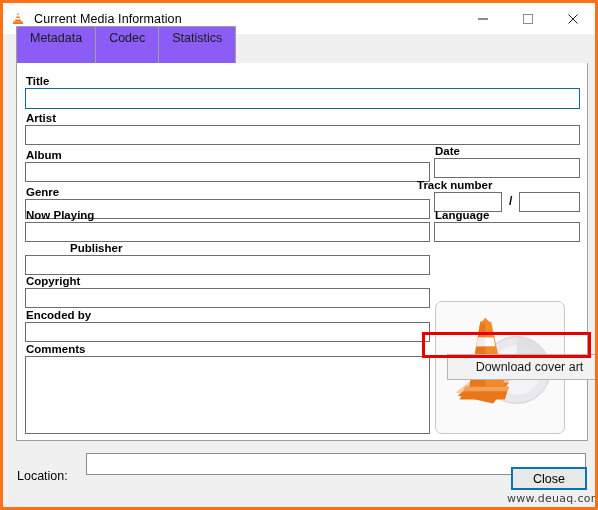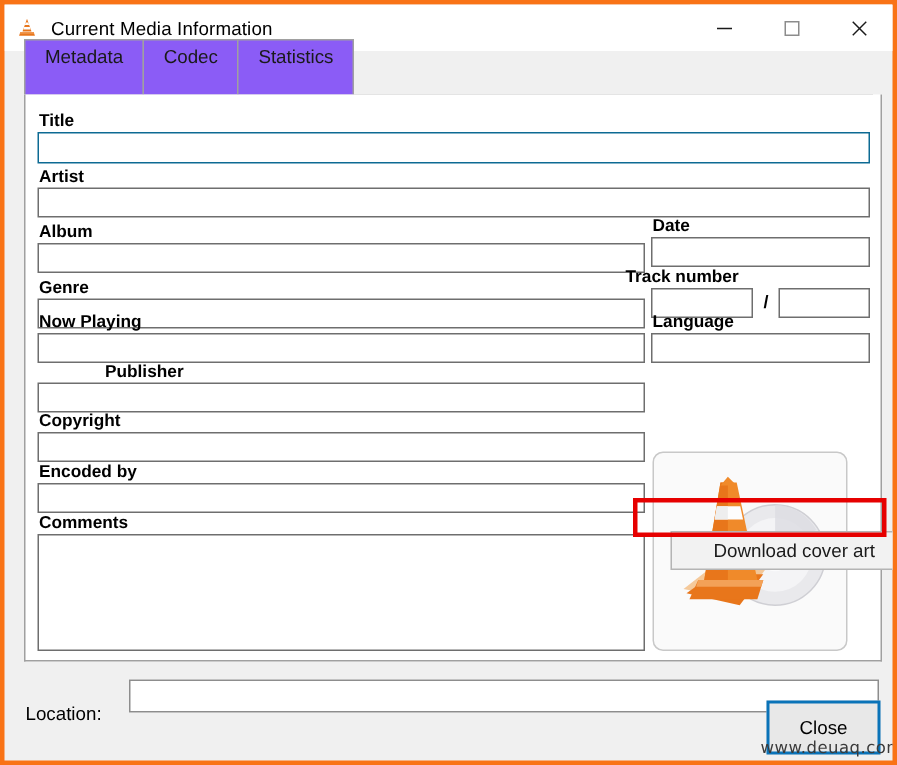--- a/index.html
+++ b/index.html
@@ -348,17 +348,17 @@
     <div class="ctxmenu" style="left:430px; top:247px; width:165px;margin-top:44px;">
       <div class="ctxitem">Download cover art</div>
     </div>
     <div class="hl-box" style="left:405px; top:269px; width:169px; height:26px;"></div>
 
   </div>
 
   <div class="loc-label" style="left:14px; top:454px;margin-top:12px;">Location:</div>
   <input class="loc-input" style="left: 83px; top: 450px; width: 500px; height: 22px;" value="">
 
-  <button class="close-btn" style="left:508px; top:464px; width:76px; height:36px;">Close</button>
+  <button class="close-btn" style="left:508px; top:464px; width:76px; height:23px;">Close</button>
 
   <div class="watermark" style="left:504px; top:489px;">www.deuaq.com</div>
 
 </div>
 
 </body></html>

